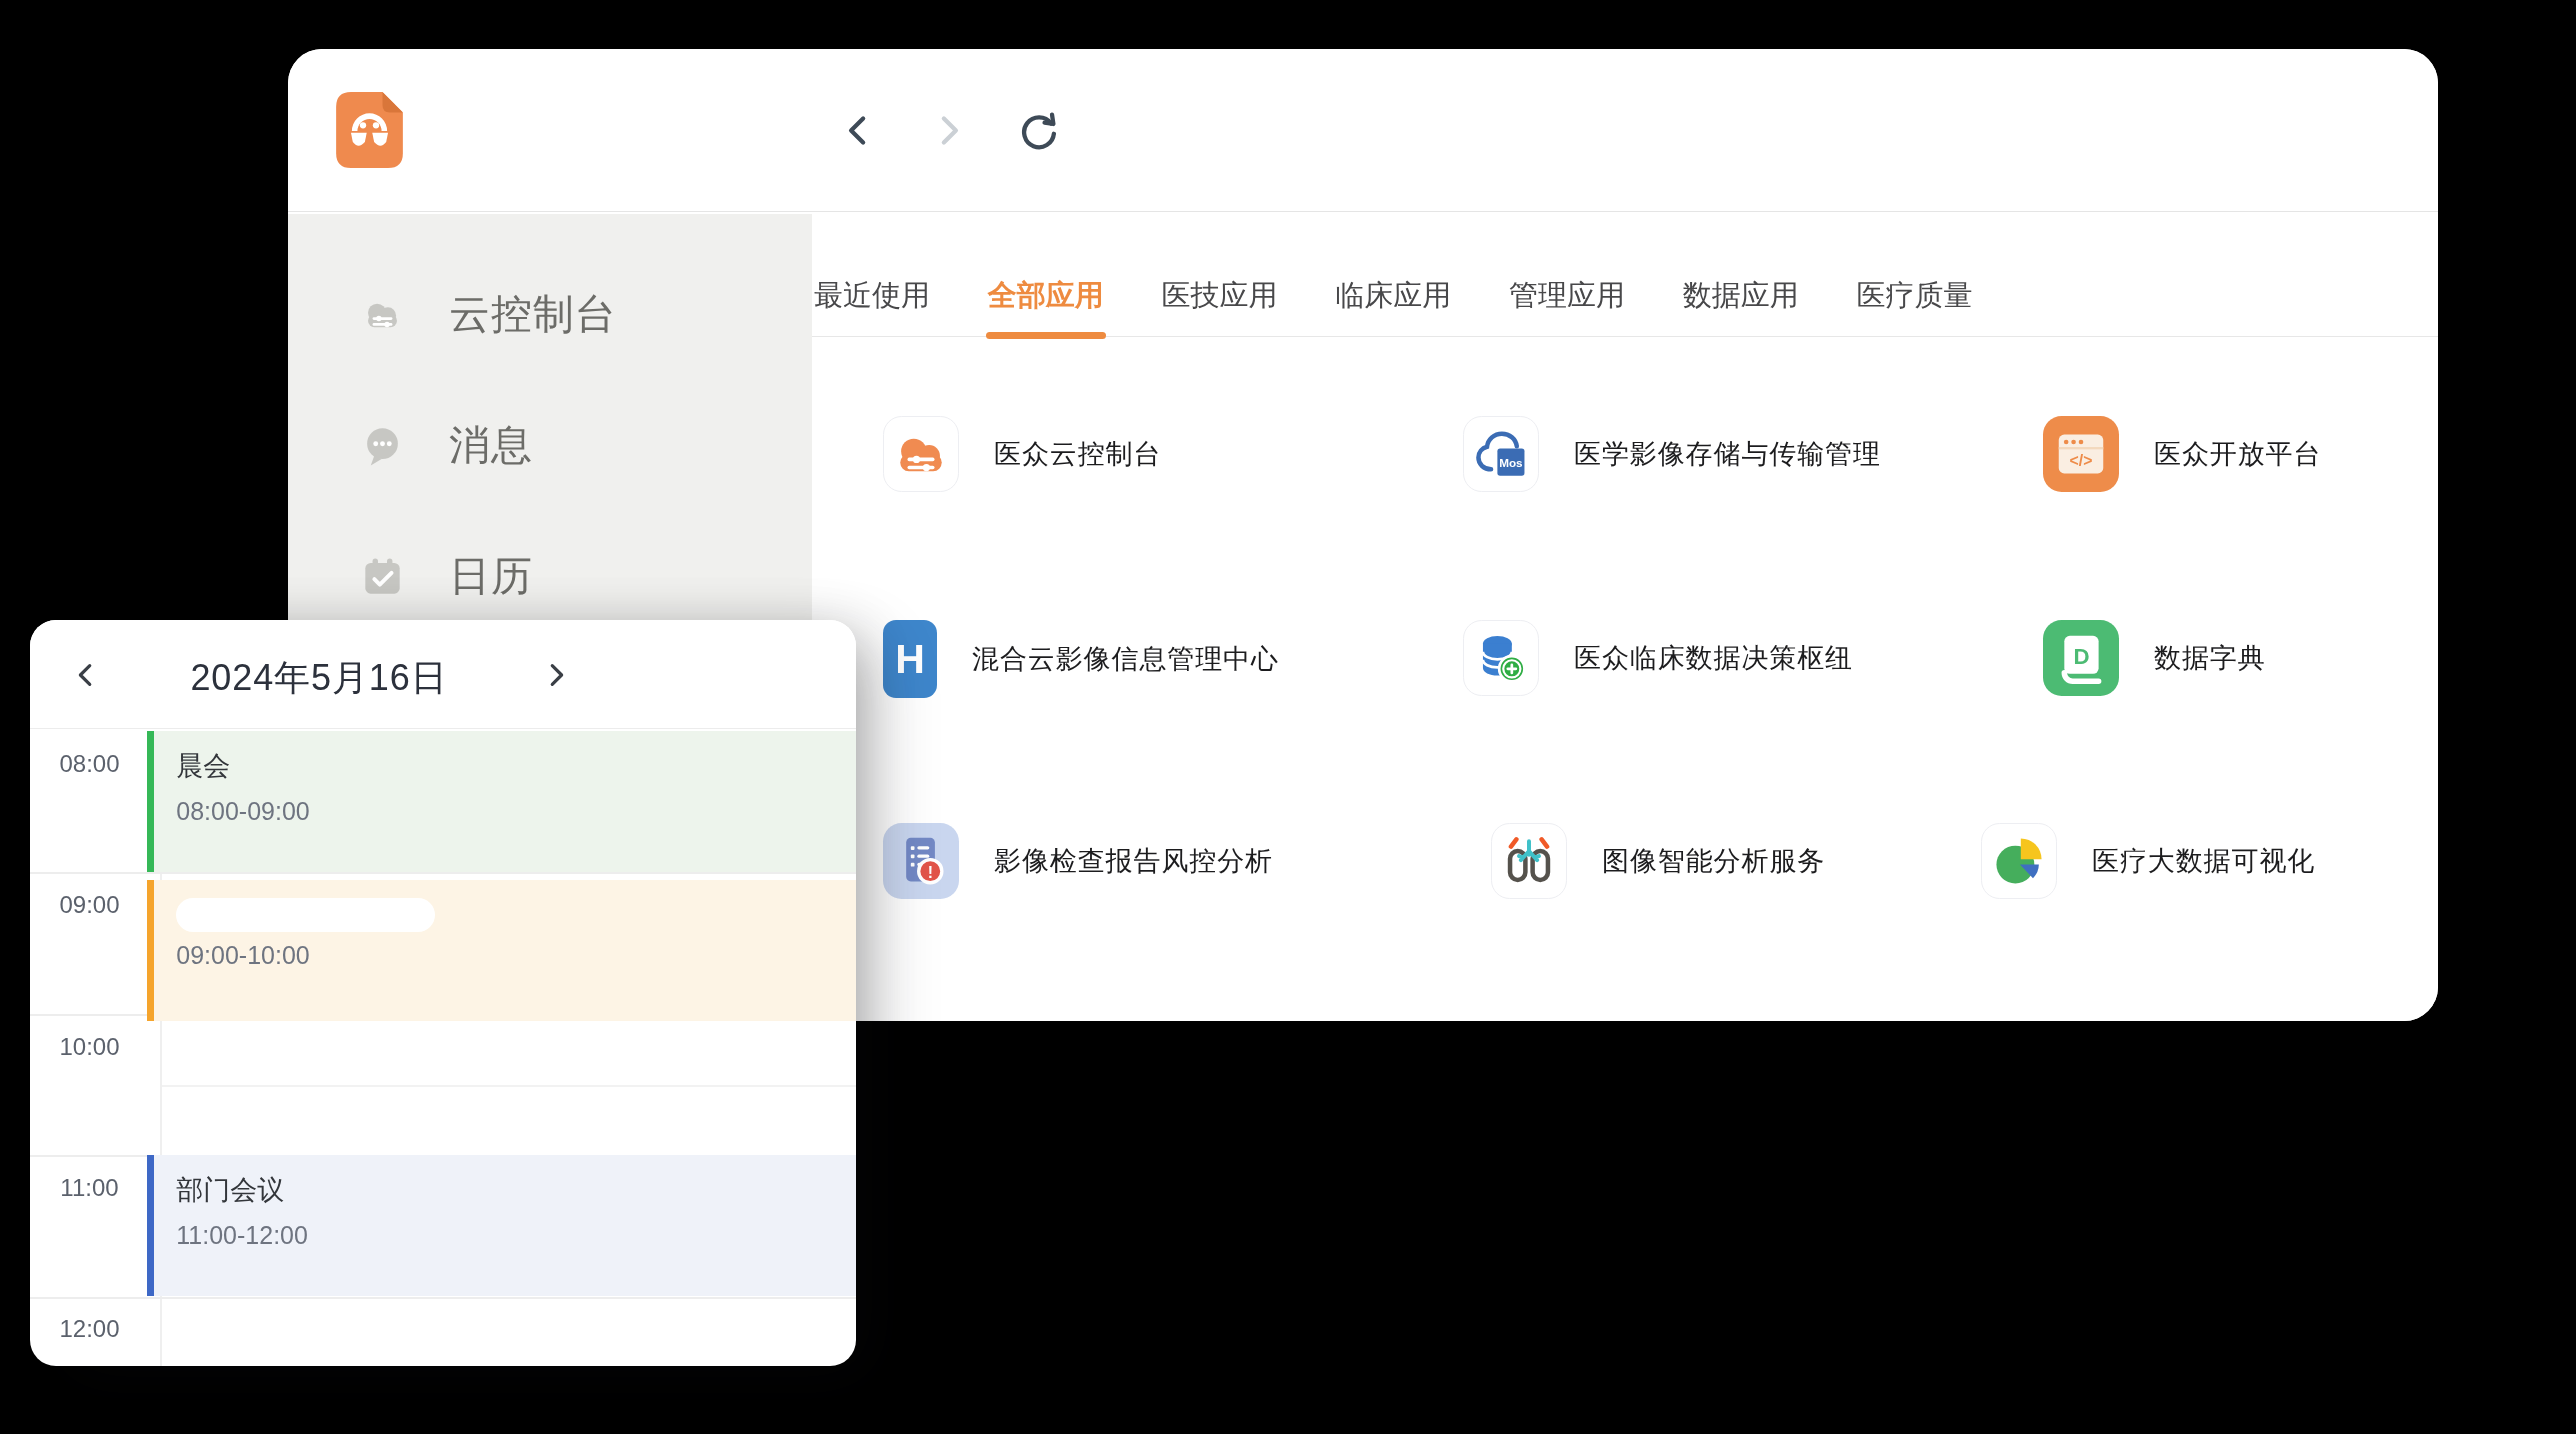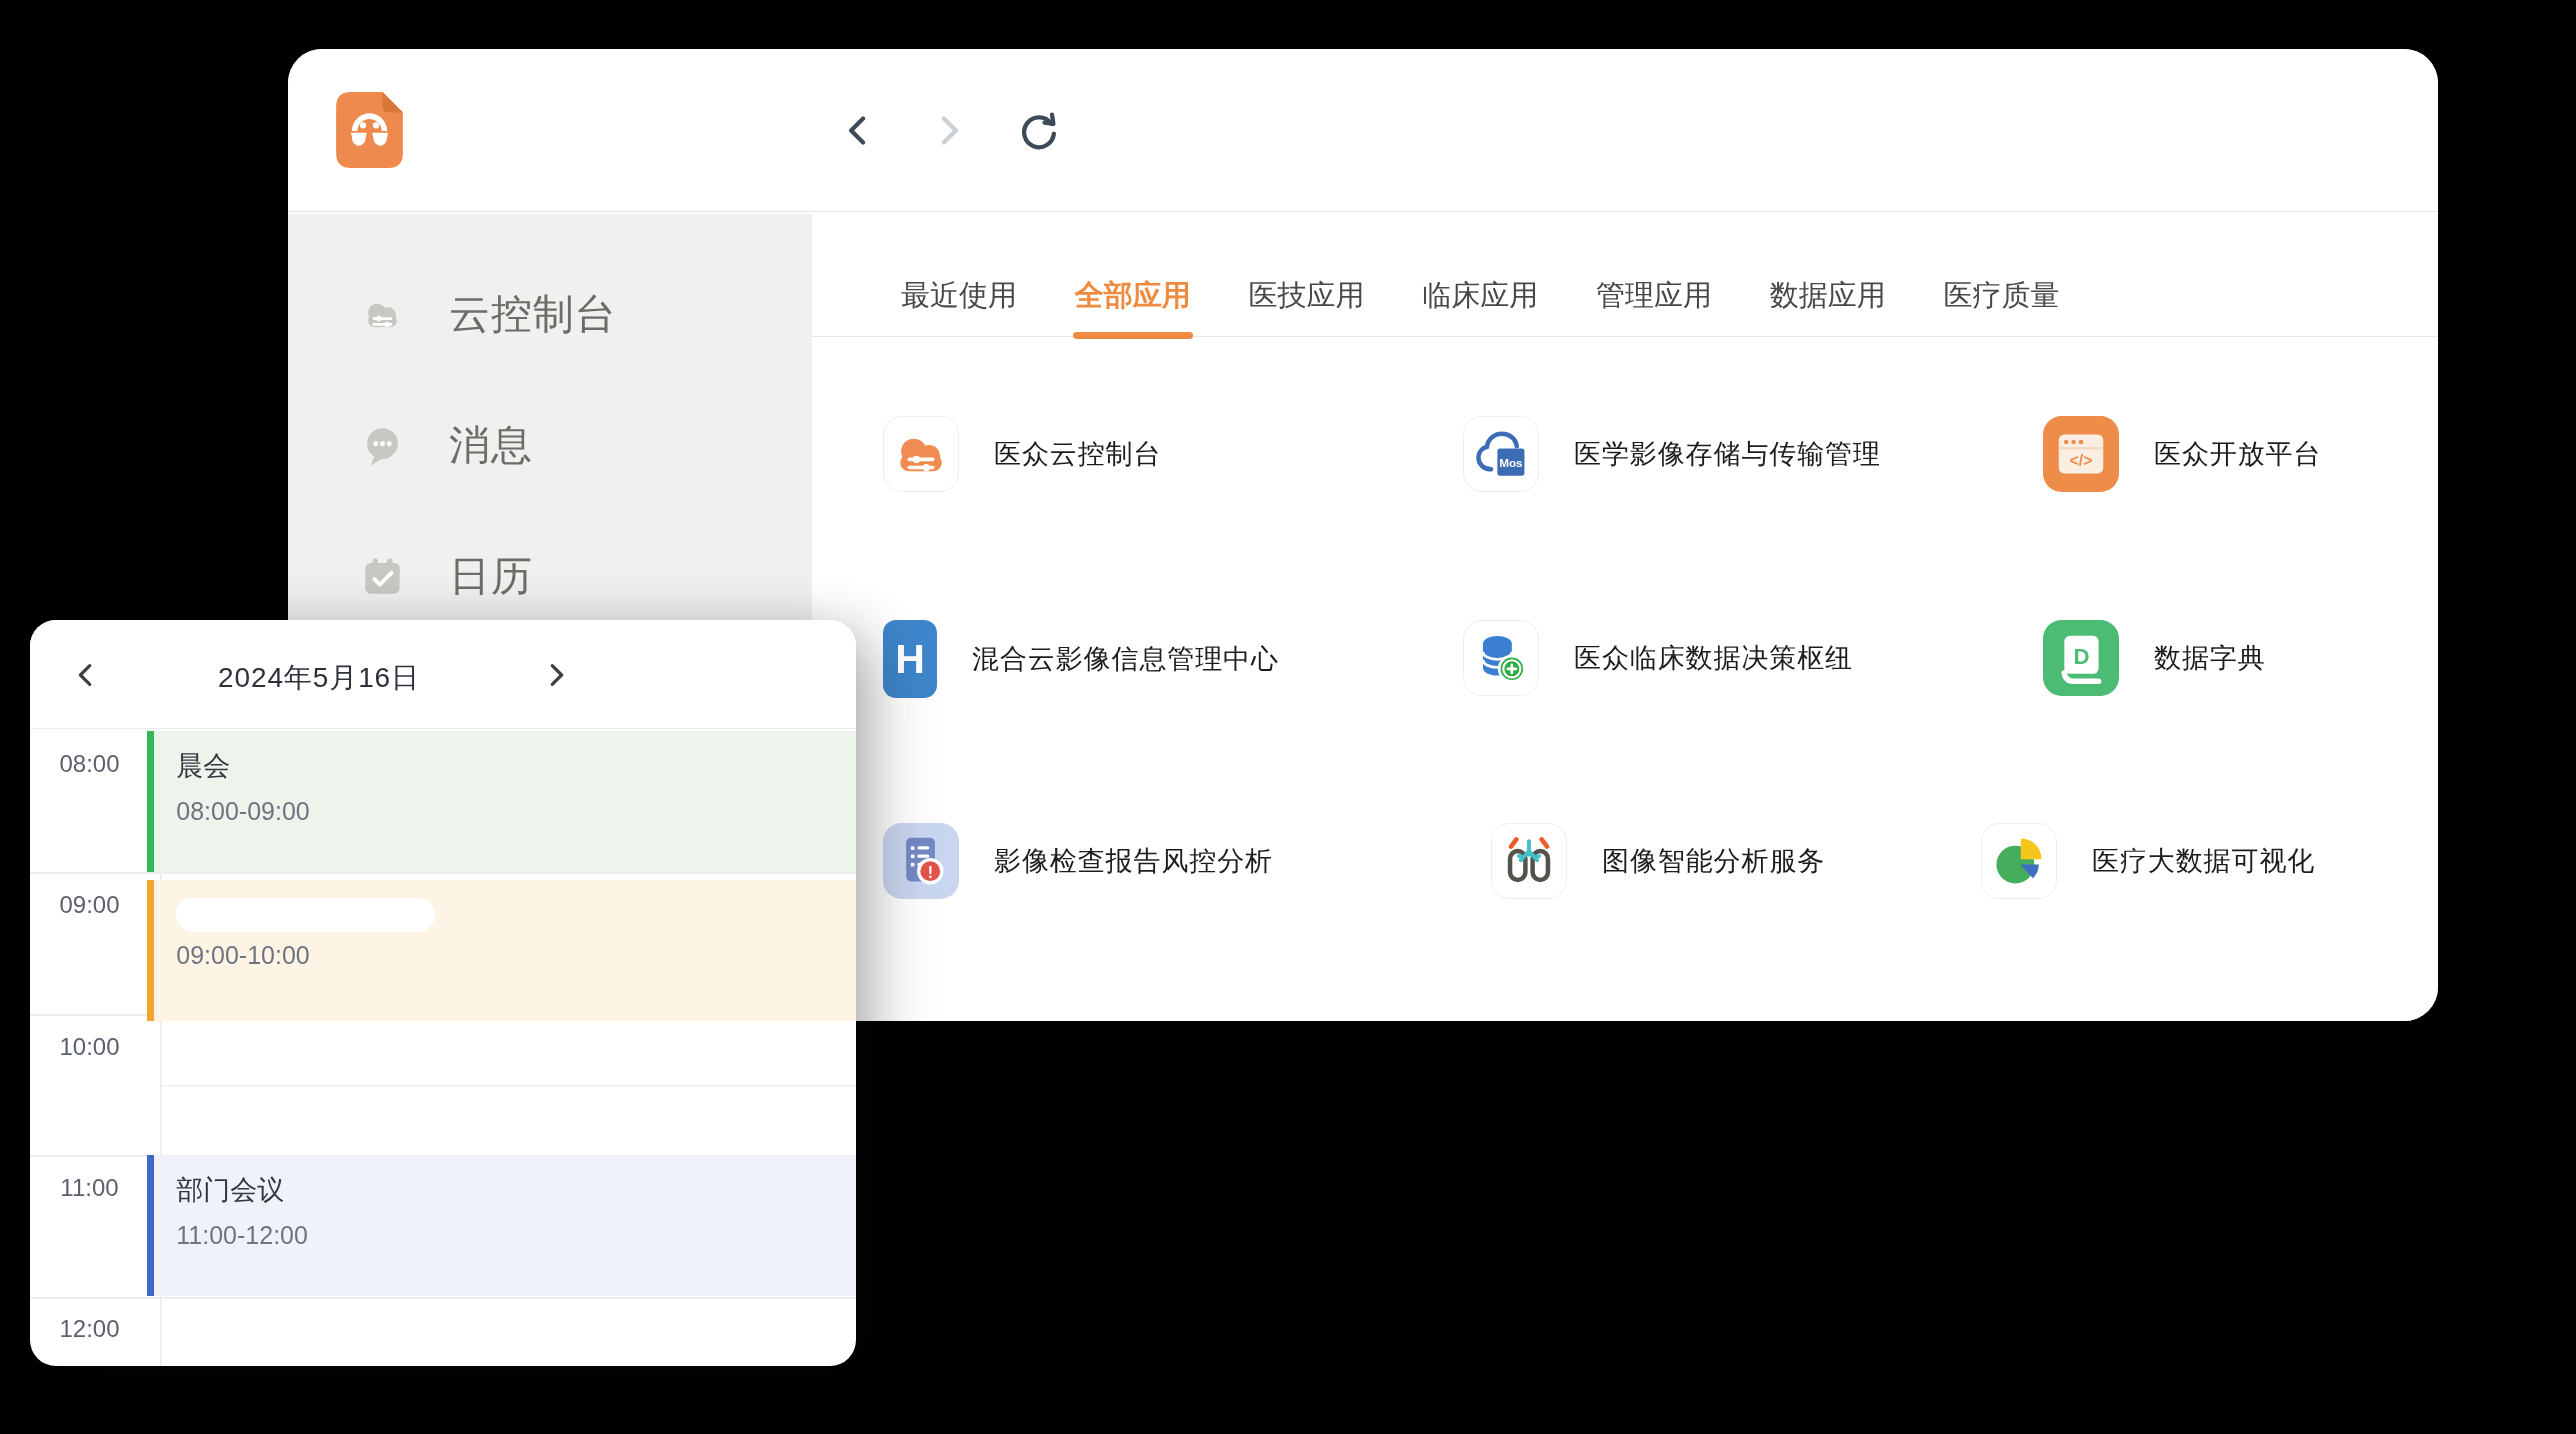--- a/index.html
+++ b/index.html
@@ -20,21 +20,21 @@
 
   .win-body { position:absolute; top:165px; left:0; right:0; bottom:0; display:flex; }
   
   .sidebar { width:524px; background:#f0f0ee; position:relative; flex:none; }
   .side-item { position:absolute; left:71px; display:flex; align-items:center; gap:43px; cursor:pointer; }
   .side-item .s-icon { width:47px; height:47px; flex:none; }
   .side-label { font-size:41px; color:#6c6c68; letter-spacing:0.9px; }
 
   
   .content { flex:1; position:relative; background:#fff; }
-  .tabs { position:absolute; left:0; right:0; top:56px; height:67px; padding-left:87px;
+  .tabs { position:absolute; left:0; right:0; top:56px; height:67px; 
     display:flex; gap:54px; border-bottom:1.9px solid #e7e7e7; }
   .tab { position:relative; font-size:29px; color:#48484a; padding:5.6px 1.9px 0 1.9px; cursor:pointer; height:67px; }
   .tab.active { color:#ee8b40; font-weight:bold; }
   .tab.active::after { content:""; position:absolute; left:0; right:0; bottom:-1.9px; height:6.5px;
     border-radius:3.7px; background:#ee8b40; }
 
   .app-cell { position:absolute; display:flex; align-items:center; gap:35px; cursor:pointer; }
   .tile { width:76px; height:76px; border-radius:18.6px; flex:none; position:relative;
     display:flex; align-items:center; justify-content:center; }
   .tile.card { background:#fff; border:1.9px solid #edeef2; }
@@ -48,21 +48,21 @@
 
   
   .calendar { position:absolute; left:30px; top:620px; width:826px; height:746px; background:#fff;
     border-radius:26px; overflow:hidden; z-index:2;
     box-shadow:0 17px 56px rgba(0,0,0,.30), 24px 18.6px 65px rgba(30,34,40,.16); }
   .cal-header { position:relative; height:109px; border-bottom:1.9px solid #ececec; background:#fff; }
   .cal-arrow { position:absolute; top:0; height:109px; width:56px; display:flex; align-items:center;
     justify-content:center; background:none; border:none; cursor:pointer; }
   .cal-arrow.left { left:28px; } .cal-arrow.right { left:498px; }
   .cal-date { position:absolute; left:112px; width:354px; height:116px; display:flex; align-items:center;
-    justify-content:center; font-size:28px; font-weight:500; color:#2c313c; letter-spacing:0.9px; }
+    justify-content:center; font-size:36px; font-weight:500; color:#2c313c; letter-spacing:0.9px; }
   .cal-body { position:absolute; top:111px; left:0; right:0; bottom:0; }
   .gutter-line { position:absolute; left:130px; top:0; bottom:0; width:1.9px; background:#efefef; }
   .hour-line { position:absolute; left:0; right:0; height:1.9px; background:#ededed; }
   .half-line { position:absolute; left:132px; right:0; height:1.9px; background:#f2f2f2; }
   .time-label { position:absolute; left:0; width:119px; text-align:center; font-size:24px; color:#5b616c; }
   .event { position:absolute; left:117px; right:0; height:141px; padding:17px 0 0 22.3px;
     border-left:7.4px solid; cursor:pointer; }
   .event.green  { background:#edf4ec; border-color:#35b857; }
   .event.orange { background:#fdf4e5; border-color:#f5a42c;margin-top:8px; }
   .event.blue   { background:#eff2f9; border-color:#3e68c6; }

